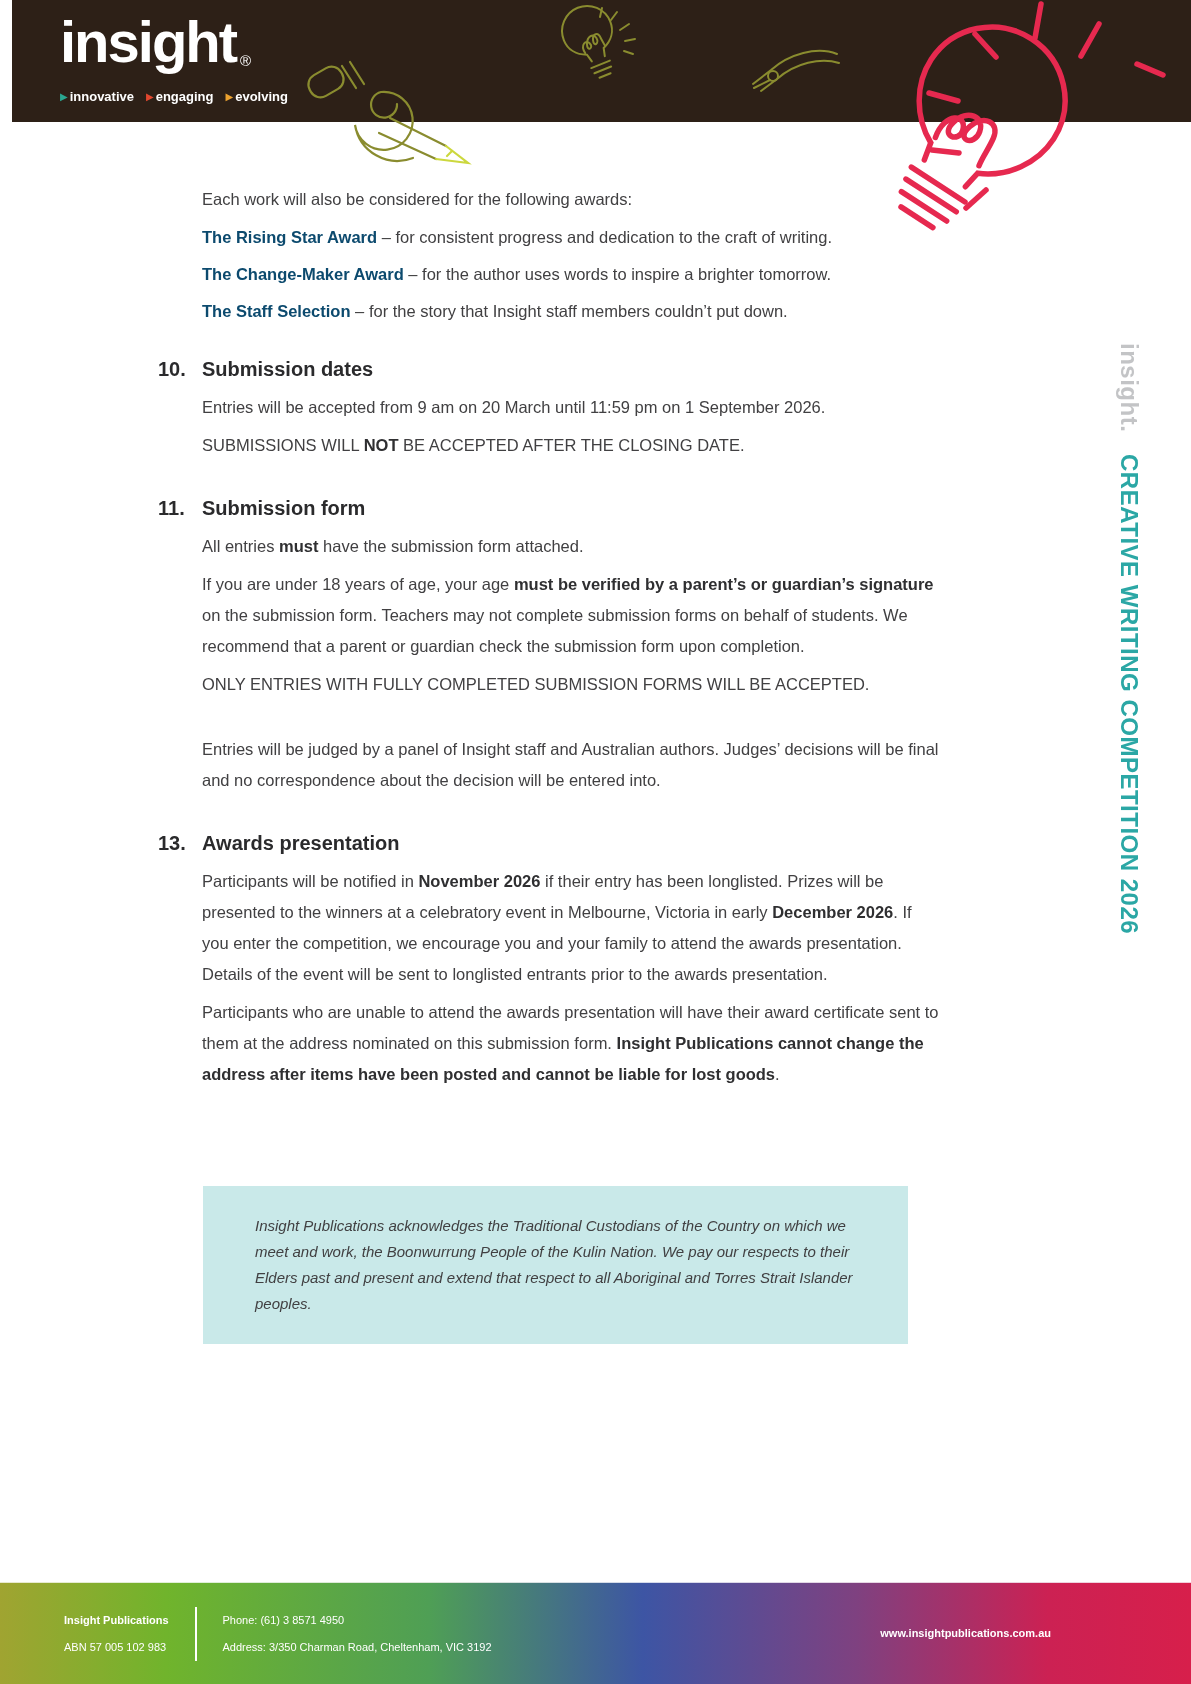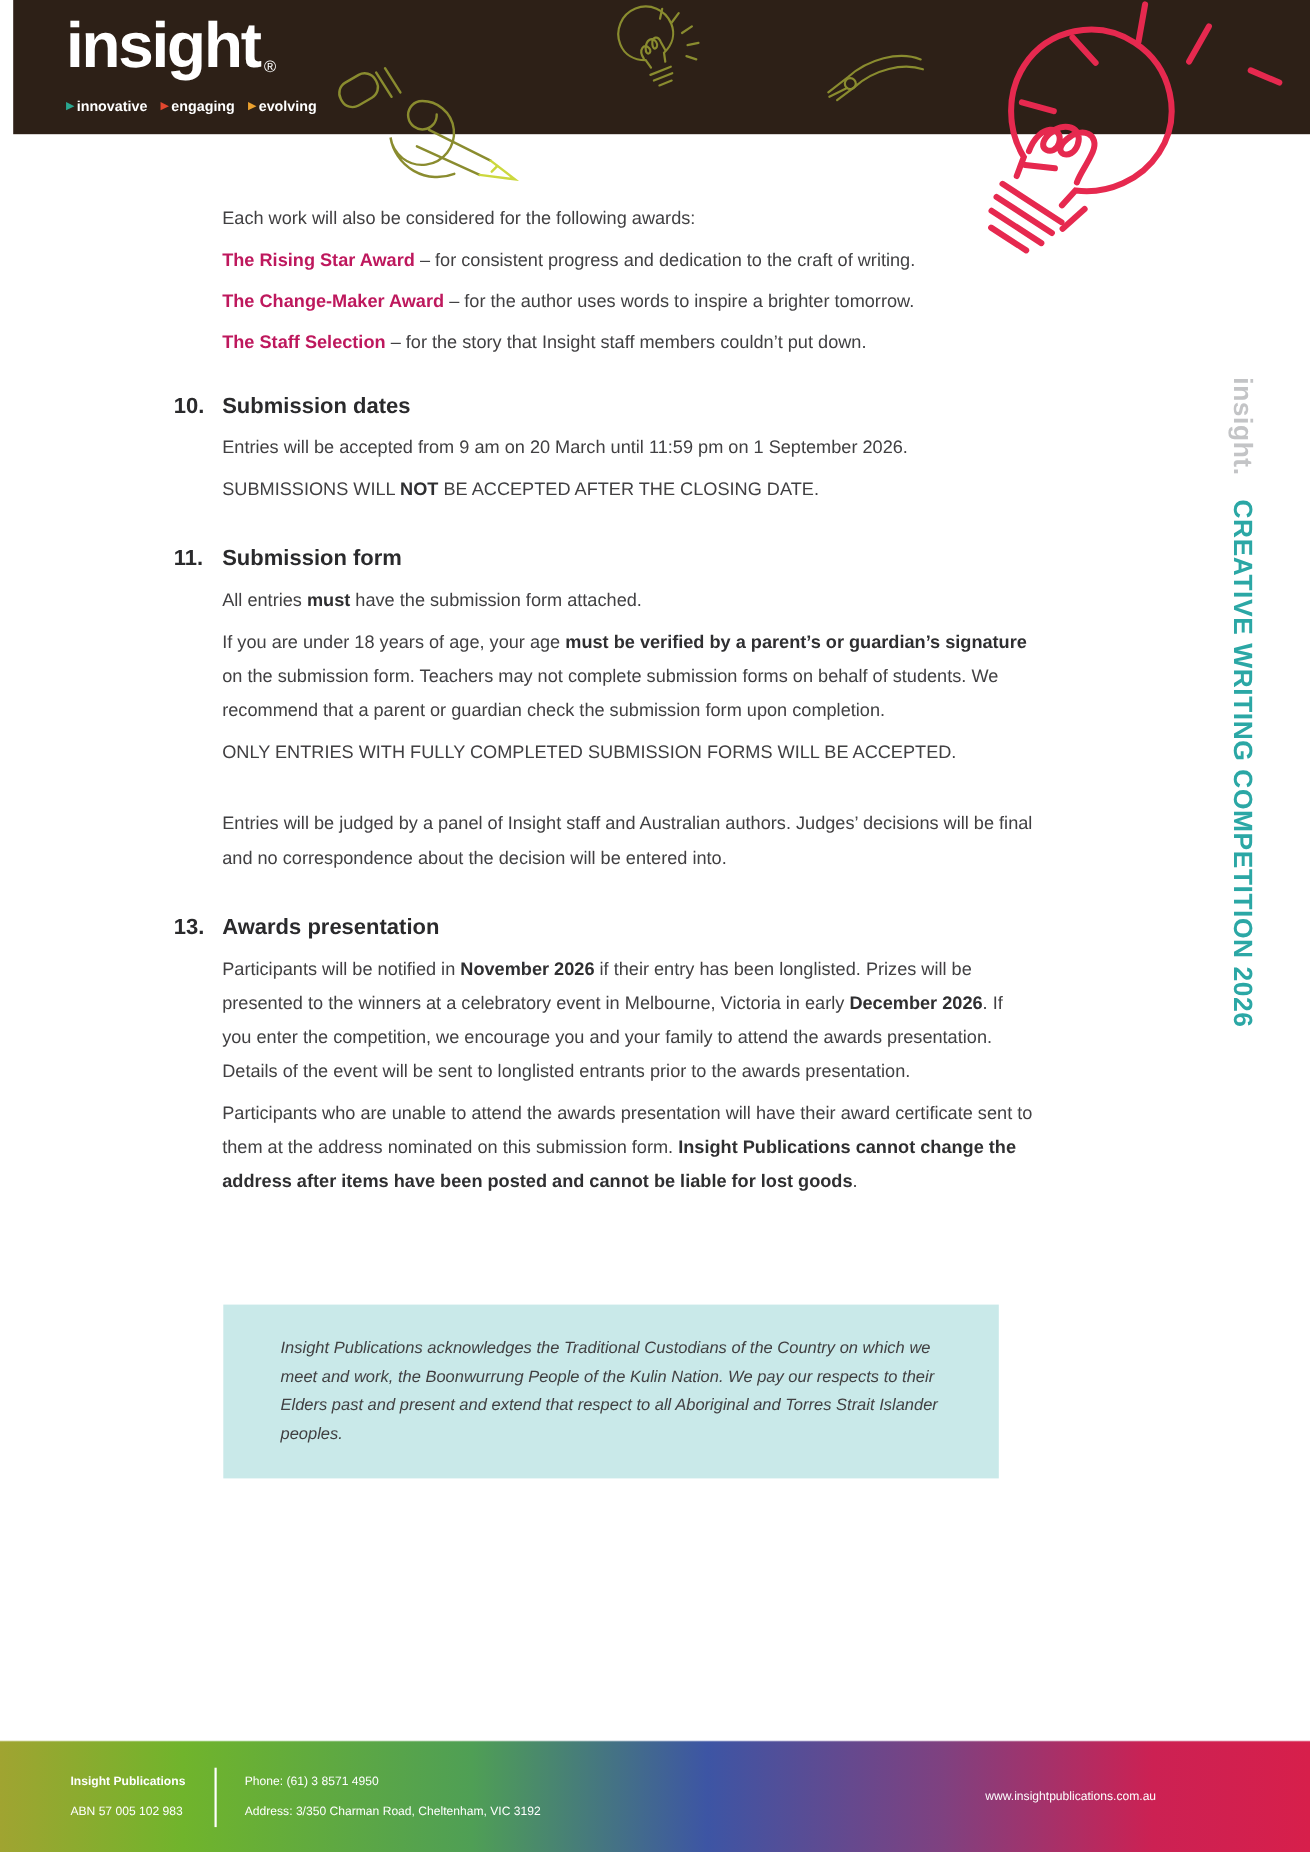--- a/index.html
+++ b/index.html
@@ -45,21 +45,21 @@
 
   
   .content{
     position:absolute;top:122px;left:0;
     padding:66px 250px 0 202px;
     width:739px;
     font-size:16.5px;line-height:31px;
   }
   .intro p{margin:0 0 15px;line-height:22px;}
   .intro .lead{margin-bottom:16px;}
-  .intro b{color:#be185d;margin-top:28px;}
+  .intro b{color:#0c4a6e;margin-top:28px;}
 
   .sec{margin-top:34px;}
   .sec-h{
     display:flex;margin:0 0 10px -44px;
     font-size:20px;font-weight:bold;color:#2a2a2c;line-height:26px;
   }
   .sec-h .h-num{width:44px;flex:0 0 44px;}
   .body-p{margin:0 0 7px;}
   .body-p b{color:#2f2f31;}
 
@@ -80,21 +80,21 @@
   }
   .footer{
     position:absolute;left:0;right:0;bottom:0;height:101px;
     background:linear-gradient(90deg,#a0a431 0%,#70b42c 14%,#4f9f55 36%,#3d55a4 54%,#7f4180 72%,#cc2153 88%,#d71f4b 100%);
     display:flex;align-items:center;
     padding:0 140px 0 64px;box-sizing:border-box;
     color:#ffffff;font-size:11px;line-height:27px;
   }
   .f-col1 .f-company{font-weight:bold;}
   .f-div{width:2px;height:54px;background:#ffffff;margin:0 26px;flex:0 0 2px;}
-  .f-site{margin-left:auto;font-weight:normal;color:#ffffff;text-decoration:none;}
+  .f-site{margin-left:auto;font-weight:bold;color:#ffffff;text-decoration:none;}
 </style>
 </head>
 <body>
 
 <div class="page">
 
   <div class="header">
     <div class="logo-block">
       <div class="logo"><span>insight</span><span class="reg">®</span></div>
       <div class="tagline">

